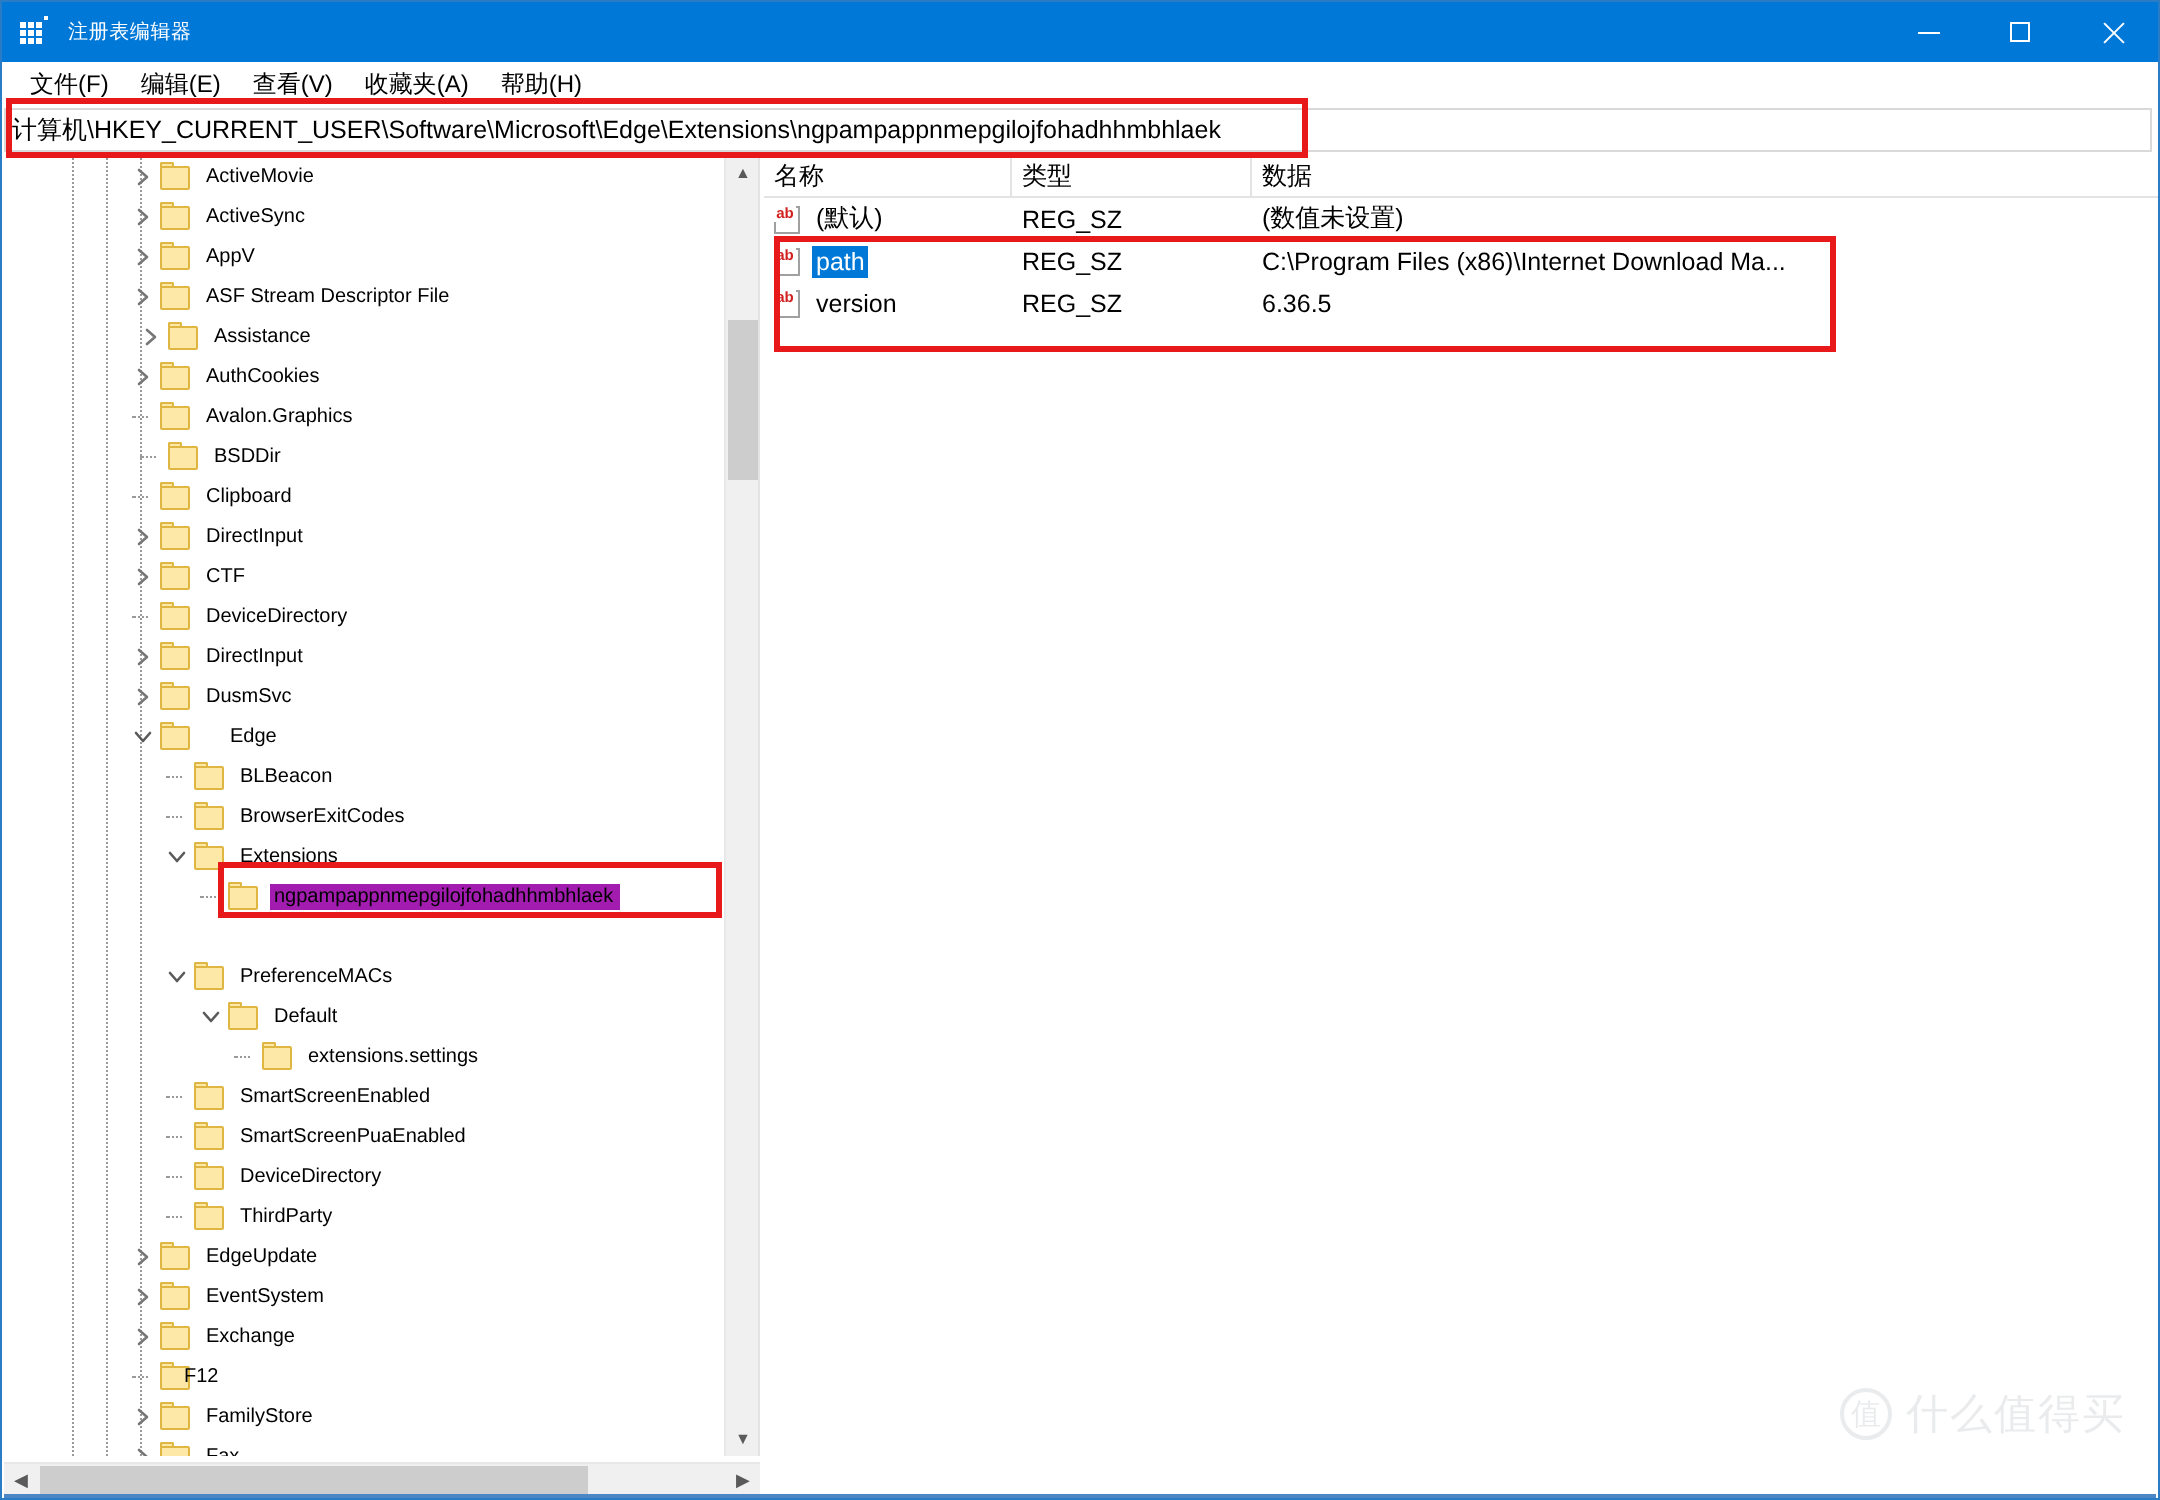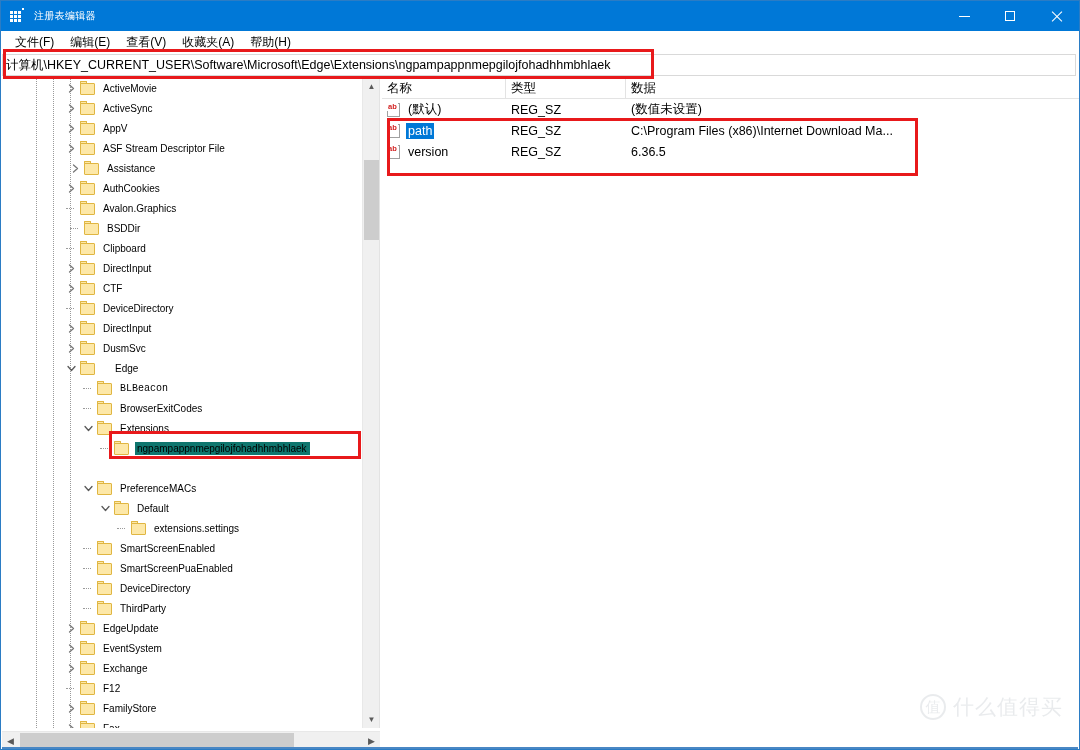--- a/index.html
+++ b/index.html
@@ -143,21 +143,21 @@
     background: #fde8a8;
     border: 1px solid #e0b642;
     border-bottom: none;
     border-radius: 1px 1px 0 0;
   }
   .node .lbl {
     position: absolute;
     padding: 1px 3px 1px 2px;
   }
   .node.selected .lbl {
-    background: #0f766e;
+    background: #a21caf;
     color: #000;
   }
 
   
   .guide {
     position: absolute;
     width: 1px;
     border-left: 1px dotted #9a9a9a;
   }
   .guide-h {
@@ -516,21 +516,21 @@
               <svg width="9" height="9" viewBox="0 0 9 9">
                 <path d="M1 2.5 L4.5 6.5 L8 2.5" fill="none" stroke="#5a5a5a" stroke-width="1.3" stroke-linecap="round" stroke-linejoin="round"></path>
               </svg>
             </span>
             <span class="folder" style="left: 78px;">
               <span class="ftab"></span>
               <span class="fbody"></span>
             </span>
             <span class="lbl" style="left: 99px; margin-left: 12px;">Edge</span>
           </div>
-          <div class="node" style="top: 300px; position: absolute; left: 0px; width: 361px; font-family: Liberation Mono, monospace;">
+          <div class="node" style="top: 300px; position: absolute; left: 0px; width: 361px;">
             <span class="guide-h" style="left: 81px; top: 10px; width: 8px;"></span>
             <span class="chev" style="left: 78px;"></span>
             <span class="folder" style="left: 95px;">
               <span class="ftab"></span>
               <span class="fbody"></span>
             </span>
             <span class="lbl" style="left: 116px;">BLBeacon</span>
           </div>
           <div class="node" style="top: 320px; position: absolute; left: 0px; width: 361px;">
             <span class="guide-h" style="left: 81px; top: 10px; width: 8px;"></span>
@@ -667,21 +667,21 @@
             </span>
             <span class="lbl" style="left: 99px;">Exchange</span>
           </div>
           <div class="node" style="top: 600px; position: absolute; left: 0px; width: 361px;">
             <span class="guide-h" style="left: 64px; top: 10px; width: 8px;"></span>
             <span class="chev" style="left: 61px;"></span>
             <span class="folder" style="left: 78px;">
               <span class="ftab"></span>
               <span class="fbody"></span>
             </span>
-            <span class="lbl" style="left: 99px;">F12</span>
+            <span class="lbl" style="left: 88px;">F12</span>
           </div>
           <div class="node" style="top: 620px; position: absolute; left: 0px; width: 361px;">
             <span class="chev" style="left: 61px;">
               <svg width="9" height="9" viewBox="0 0 9 9">
                 <path d="M2.5 1 L6.5 4.5 L2.5 8" fill="none" stroke="#767676" stroke-width="1.3" stroke-linecap="round" stroke-linejoin="round"></path>
               </svg>
             </span>
             <span class="folder" style="left: 78px;">
               <span class="ftab"></span>
               <span class="fbody"></span>

